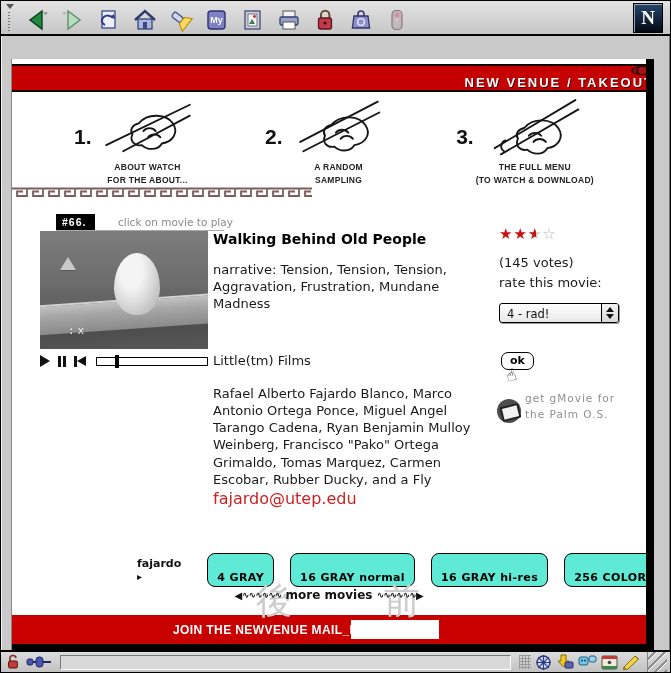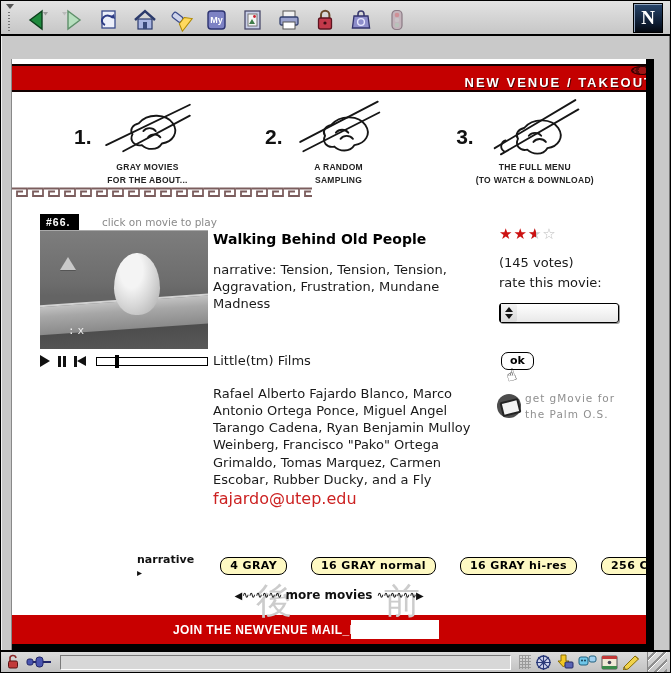--- a/index.html
+++ b/index.html
@@ -56,21 +56,21 @@
   .steps { position:absolute; top:38px; left:62px; width:520px; height:88px; display:flex; justify-content:space-between; }
   .step { display:flex; align-items:flex-start; cursor:pointer; }
   .step-num { font:bold 21px "Liberation Sans",sans-serif; color:#111; margin-top:28px; margin-right:2px; }
   .step-art { display:flex; flex-direction:column; align-items:center; }
   .step-art svg { width:108px; height:62px; }
   .step-cap { font:bold 8.5px "Liberation Sans",sans-serif; color:#222; text-align:center; line-height:1.5; letter-spacing:.3px; margin-top:2px; white-space:nowrap; }
 
   .greek { position:absolute; top:128px; left:0; right:8px; height:12px; }
 
   
-  .chip-row { position:absolute; top:157px; left:28px; width:168px; border-bottom:1px solid #aaa; height:15px; }
+  .chip-row { position:absolute; top:157px; left:44px; width:168px; border-bottom:1px solid #aaa; height:15px; }
   .chip { position:absolute; left:0; bottom:0; background:#000; color:#fff; font:bold 10.5px "Liberation Sans",sans-serif;
           padding:2px 9px 2px 6px; letter-spacing:1px; }
   .hint { position:absolute; left:62px; bottom:2px; color:#8a8a8a; font-size:10.5px; white-space:nowrap; }
 
   .movie-img { position:absolute; top:172px; left:28px; width:168px; height:118px; overflow:hidden;
                background:linear-gradient(180deg,#7d7d7d 0,#6c6c6c 45%,#646464 55%); cursor:pointer; }
   .plank { position:absolute; left:-6px; width:190px; top:58%; height:30px; transform:rotate(-4deg);
            background:linear-gradient(180deg,#c2c2c2 0,#a7a7a7 35%,#8a8a8a 100%); border-top:2px solid #d2d2d2; }
   .plank-shadow { position:absolute; left:-6px; width:190px; top:58%; margin-top:28px; height:40px; transform:rotate(-4deg);
            background:linear-gradient(180deg,#4c4c4c,#5e5e5e); }
@@ -113,32 +113,32 @@
   .mac-select .val { flex:1; font-size:11.5px; padding:3px 0 0 7px; color:#111; }
   .mac-select .stepper { width:17px; border-left:1px solid #000; display:flex; flex-direction:column; align-items:center; justify-content:center; gap:2px; background:linear-gradient(180deg,#f4f4f4,#d8d8d8); border-radius:0 2px 2px 0; }
   .mac-select .stepper i { display:block; width:0; height:0; border-left:4px solid transparent; border-right:4px solid transparent; }
   .mac-select .up { border-bottom:5px solid #111; }
   .mac-select .dn { border-top:5px solid #111; }
 
   .ok-btn { position:absolute; left:489px; top:293px; border:1.5px solid #000; border-radius:7px; background:#fff;
             font:bold 11px "DejaVu Sans",sans-serif; padding:1px 8px 2px; cursor:pointer; }
   .hand { position:absolute; left:494px; top:306px; font-size:17px; transform:rotate(-18deg); color:#111; }
 
-  .gmovie { position:absolute; left:485px; top:331px; display:flex; align-items:center; cursor:pointer; }
+  .gmovie { position:absolute; left:485px; top:331px; display:flex; align-items:flex-end; cursor:pointer; }
   .gm-icon { width:24px; height:24px; border-radius:50%; background:#4d4d4d; position:relative; flex:none; margin-right:4px; }
   .gm-icon::after { content:""; position:absolute; left:4px; top:6px; width:15px; height:11px; background:#f2f2f2;
                     border:2.5px solid #222; border-radius:2px; transform:rotate(-14deg); }
   .gm-text { font-size:10.5px; color:#8f8f8f; letter-spacing:1px; line-height:1.55; white-space:nowrap; }
 
   
   .dl-row { position:absolute; top:494px; left:125px; display:flex; align-items:center; }
   .dl-label { font:bold 11px "DejaVu Sans",sans-serif; color:#111; margin-right:26px; }
   .dl-label .arr { font-size:10px; }
-  .dl-btn { border:1.5px solid #000; border-radius:8px; background:#fef9c3; font:bold 11px "DejaVu Sans",sans-serif;
-            letter-spacing:.4px; padding:1px 9px 2px; margin-right:24px; cursor:pointer; white-space:nowrap; }
+  .dl-btn { border:1.5px solid #000; border-radius:8px; background:#5eead4; font:bold 11px "DejaVu Sans",sans-serif;
+            letter-spacing:.4px; padding:17px 9px 2px; margin-right:16px; cursor:pointer; white-space:nowrap; }
 
   
   .pagination { position:absolute; top:520px; left:0; right:8px; height:38px; text-align:center; }
   .kanji { position:absolute; top:-2px; font:36px "Liberation Serif",serif; color:#cccccc; z-index:1; }
   .kanji-l { left:244px; } .kanji-r { left:372px; }
   .more-line { position:relative; z-index:2; top:9px; font:bold 12px "DejaVu Sans",sans-serif; color:#111; cursor:pointer; }
   .more-line .sq { font-size:9px; letter-spacing:-1px; position:relative; top:-1px; }
   .more-line .ar { font-size:10px; }
 
   
@@ -264,21 +264,21 @@
           <svg viewBox="0 0 120 80">
             <g stroke="#161616" fill="none" stroke-width="2.4" stroke-linecap="round">
               <line x1="6" y1="62" x2="114" y2="10"></line>
                 <line x1="28" y1="70" x2="114" y2="24"></line>
               <path d="M48 34 C60 20, 84 22, 92 34 C100 46, 92 58, 78 60 C72 70, 58 68, 52 62 C42 64, 36 56, 40 48 C36 42, 40 36, 48 34 Z"></path>
               <path d="M54 44 C58 39, 66 39, 70 44"></path>
                 <path d="M60 52 C64 47, 72 47, 76 52"></path>
             </g>
           </svg>
           <div class="step-cap">
-            <div>GRAY MOVIES</div>
+            <div>ABOUT WATCH</div>
               <div>FOR THE ABOUT...</div>
           </div>
         </div>
       </div>
       <div class="step">
         <div class="step-num">2.</div>
         <div class="step-art">
           <svg viewBox="0 0 120 80">
             <g stroke="#161616" fill="none" stroke-width="2.4" stroke-linecap="round">
               <line x1="10" y1="58" x2="110" y2="6"></line>
@@ -356,40 +356,41 @@
     <div class="m-narrative col-text">narrative: Tension, Tension, Tension, Aggravation, Frustration, Mundane Madness</div>
     <div class="m-studio col-text">Little(tm) Films</div>
     <div class="m-credits col-text">Rafael Alberto Fajardo Blanco, Marco Antonio Ortega Ponce, Miguel Angel Tarango Cadena, Ryan Benjamin Mulloy Weinberg, Francisco "Pako" Ortega Grimaldo, Tomas Marquez, Carmen Escobar, Rubber Ducky, and a Fly</div>
     <div class="m-email">fajardo@utep.edu</div>
 
     <div class="stars"><span class="star full">★</span><span class="star full">★</span><span class="star half"><span class="s-under">★</span><span class="s-over">★</span></span><span class="star empty">☆</span></div>
     <div class="votes">(145 votes)</div>
     <div class="rate-prompt">rate this movie:</div>
 
     <div class="mac-select">
+      <span class="val">4 - rad!</span>
       <span class="stepper">
           <i class="up"></i>
           <i class="dn"></i>
         </span>
     </div>
 
     <div class="ok-btn">ok</div>
     <div class="hand">☝</div>
 
     <div class="gmovie">
       <div class="gm-icon"></div>
       <div class="gm-text">
         <div>get gMovie for</div>
         <div>the Palm O.S.</div>
       </div>
     </div>
 
     <div class="dl-row">
       <span class="dl-label">
-        <span>narrative</span> <span class="arr">▸</span>
+        <span>fajardo</span> <span class="arr">▸</span>
       </span>
       <span class="dl-btn">4 GRAY</span>
       <span class="dl-btn">16 GRAY normal</span>
       <span class="dl-btn">16 GRAY hi-res</span>
       <span class="dl-btn">256 COLOR</span>
     </div>
 
     <div class="pagination">
       <span class="kanji kanji-l">後</span>
       <span class="kanji kanji-r">前</span>

